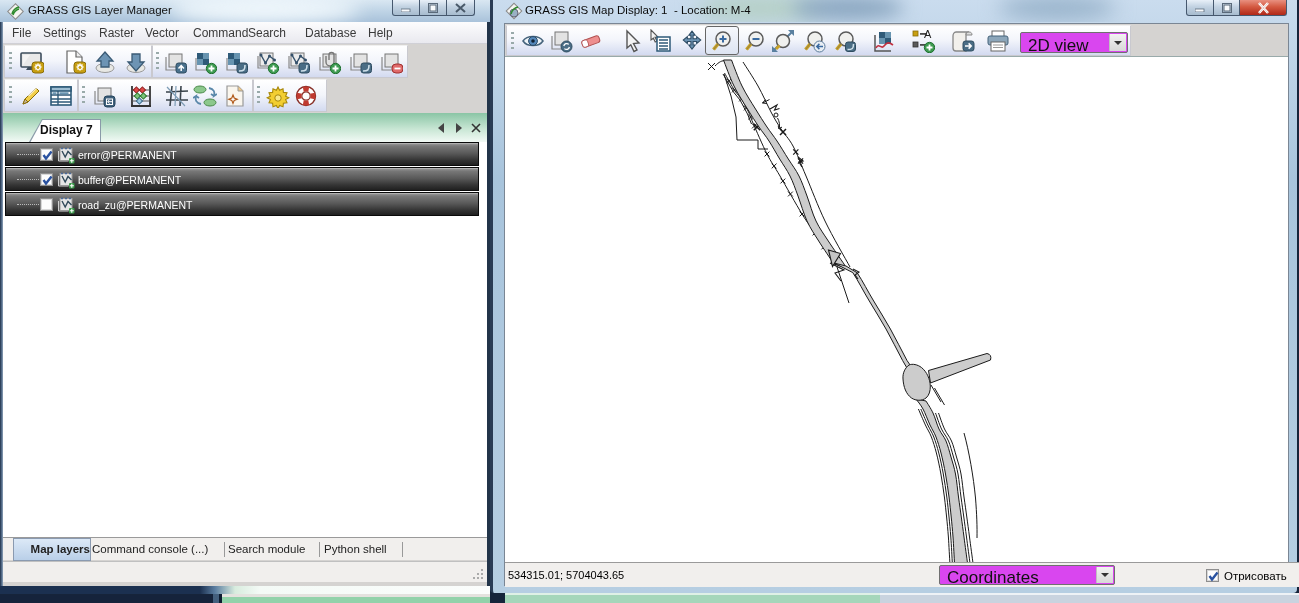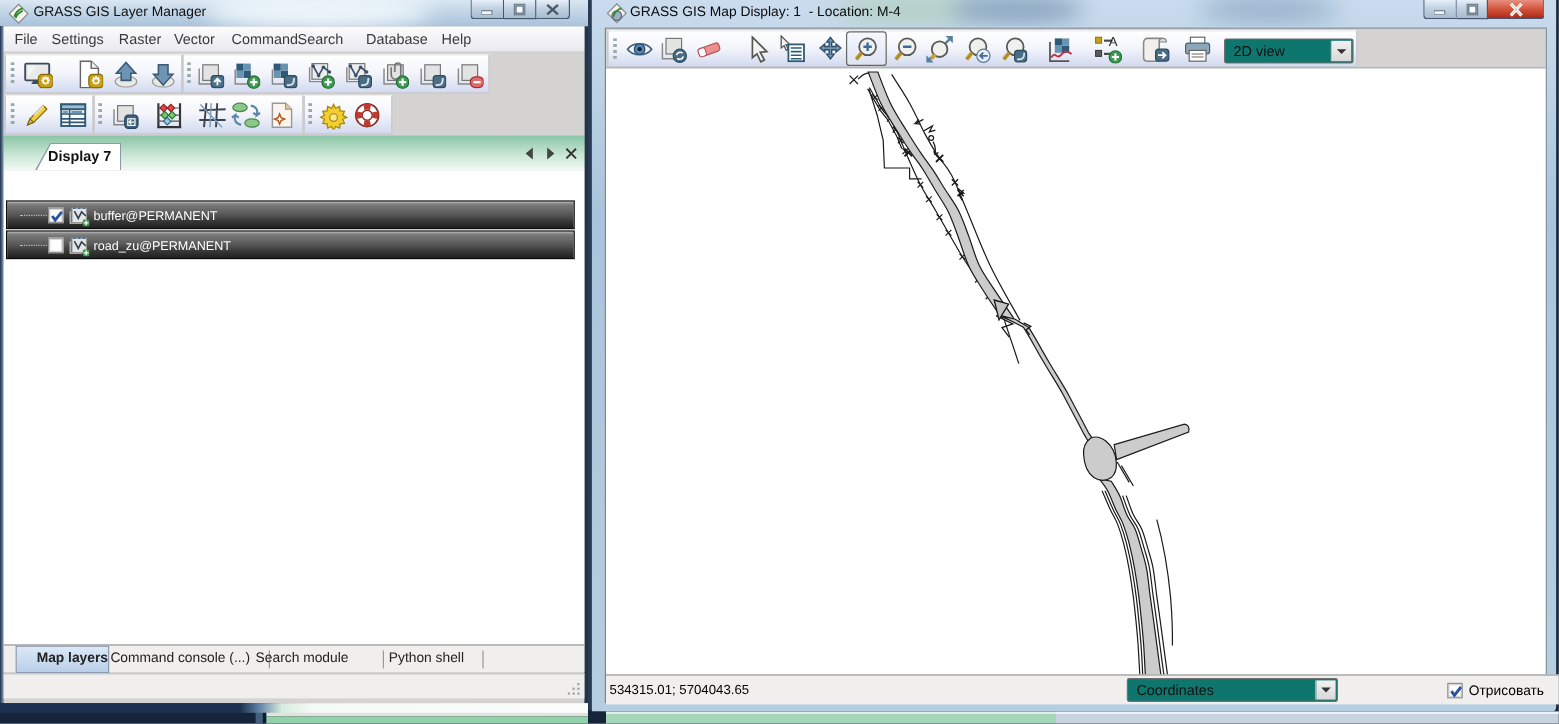--- a/index.html
+++ b/index.html
@@ -43,21 +43,21 @@
 #rw-title .ttext{position:absolute;left:35px;top:4px;font-size:11.5px;color:#0a0a0a}
 #rw-client{position:absolute;left:14px;top:23px;width:785px;height:563px;background:#d5d3d1;border:1px solid #7a8694}
 #rw-tb{position:absolute;left:0;top:0;width:783px;height:32px;background:#d5d3d1}
 #rw-canvas{position:absolute;left:0;top:32px;width:783px;height:506px;background:#fff;border-top:1px solid #9aa}
 #rw-status{position:absolute;left:0;top:538px;width:926px;height:25px;background:#f1efed;border-top:1px solid #9a9a9a;font-size:11.5px;color:#000}
 
 .wbtns{position:absolute;top:0;height:16px;display:flex}
 .wbtn{height:16px;border:1px solid #46586e;border-top:none;background:linear-gradient(#e8f0f8,#c2d2e2 45%,#a7bccf);display:flex;align-items:center;justify-content:center}
 .wbtn.red{background:linear-gradient(#e89080,#d45a42 45%,#b02818)}
 
-.combo{position:absolute;background:#0f766e;border:1px solid #707070;border-radius:2px;font-size:12px;color:#111}
+.combo{position:absolute;background:#d946ef;border:1px solid #707070;border-radius:2px;font-size:17px;color:#111}
 .combo .arr{position:absolute;right:1px;top:1px;bottom:1px;width:17px;background:linear-gradient(#f2f2f2,#d8d8d8);border-left:1px solid #c0c0c0;display:flex;align-items:center;justify-content:center}
 </style></head>
 <body>
 
 <div class="abs" style="left:0;top:595px;width:220px;height:8px;background:#15233b"></div>
 <div class="abs" style="left:205px;top:586px;width:285px;height:7px;background:linear-gradient(90deg,#24476b,#bcd8cf 18%,#f2fbf6 40%,#fafdfb)"></div>
 <div class="abs" style="left:213px;top:593px;width:9px;height:10px;background:#44607e;border-right:3px solid #0e1c30"></div>
 <div class="abs" style="left:222px;top:593px;width:268px;height:4px;background:#e4e2de"></div>
 <div class="abs" style="left:222px;top:597px;width:268px;height:6px;background:#92d2aa"></div>
 <div class="abs" style="left:490px;top:593px;width:15px;height:10px;background:#16243a"></div>
@@ -301,20 +301,37 @@
           <i></i>
         </div>
       <div id="lw-tab1-label">Display 7</div>
       <svg class="abs" style="left:434px;top:9px" width="44" height="12" viewBox="0 0 44 12">
           <path d="M7 1 L7 11 L1 6 Z" fill="#444"></path>
           <path d="M19 1 L19 11 L25 6 Z" fill="#444"></path>
           <path d="M35 2 L43 10 M43 2 L35 10" stroke="#333" stroke-width="1.6"></path>
         </svg>
     </div>
     <div id="lw-layers">
+      <div class="lrow" style="top:0px">
+        <div class="dots"></div>
+        <div class="cbx">
+            <svg width="13" height="13" viewBox="0 0 13 13">
+              <path d="M2.5 6 L5 9.5 L10.5 2.5" stroke="#2a52a0" stroke-width="2.4" fill="none"></path>
+            </svg>
+          </div>
+        <svg class="licon" width="18" height="18" viewBox="0 0 18 18">
+            <path d="M1.5 5 v10 h10" fill="none" stroke="#cfcfcf"></path>
+            <rect x="3" y="2.5" width="12" height="12" fill="#e6e6e6" stroke="#9a9a9a"></rect>
+            <path d="M4 2.5 h2 M8 2.5 h2 M12 2.5 h2" stroke="#4a6a9a" stroke-width="1.4"></path>
+            <path d="M5 5 L8.2 11 L11 5.5 L14.5 9" stroke="#2f4858" stroke-width="1.4" fill="none"></path>
+            <rect x="12" y="12" width="5.5" height="5.5" rx="1" fill="#3a9a4a"></rect>
+            <path d="M12.8 14.7 h4 M14.8 12.7 v4" stroke="#fff" stroke-width="1.1"></path>
+          </svg>
+        <span class="lname">error@PERMANENT</span>
+      </div>
       <div class="lrow" style="top:25px">
         <div class="dots"></div>
         <div class="cbx">
             <svg width="13" height="13" viewBox="0 0 13 13">
               <path d="M2.5 6 L5 9.5 L10.5 2.5" stroke="#2a52a0" stroke-width="2.4" fill="none"></path>
             </svg>
           </div>
         <svg class="licon" width="18" height="18" viewBox="0 0 18 18">
             <path d="M1.5 5 v10 h10" fill="none" stroke="#cfcfcf"></path>
             <rect x="3" y="2.5" width="12" height="12" fill="#e6e6e6" stroke="#9a9a9a"></rect>
@@ -336,21 +353,21 @@
             <rect x="12" y="12" width="5.5" height="5.5" rx="1" fill="#3a9a4a"></rect>
             <path d="M12.8 14.7 h4 M14.8 12.7 v4" stroke="#fff" stroke-width="1.1"></path>
           </svg>
         <span class="lname">road_zu@PERMANENT</span>
       </div>
     </div>
     <div id="lw-btabs">
       <div id="bt-sel">Map layers</div>
       <div class="btab" style="left:89px">Command console (...)</div>
       <div class="btsep" style="left:221px"></div>
-      <div class="btab" style="left:210px">Search module</div>
+      <div class="btab" style="left:225px">Search module</div>
       <div class="btsep" style="left:316px"></div>
       <div class="btab" style="left:321px">Python shell</div>
       <div class="btsep" style="left:399px"></div>
     </div>
     <div id="lw-status">
       <svg class="abs" style="right:3px;bottom:2px" width="11" height="11">
           <g fill="#aaa">
             <rect x="8" y="8" width="2" height="2"></rect>
             <rect x="8" y="4" width="2" height="2"></rect>
             <rect x="8" y="0" width="2" height="2"></rect>

